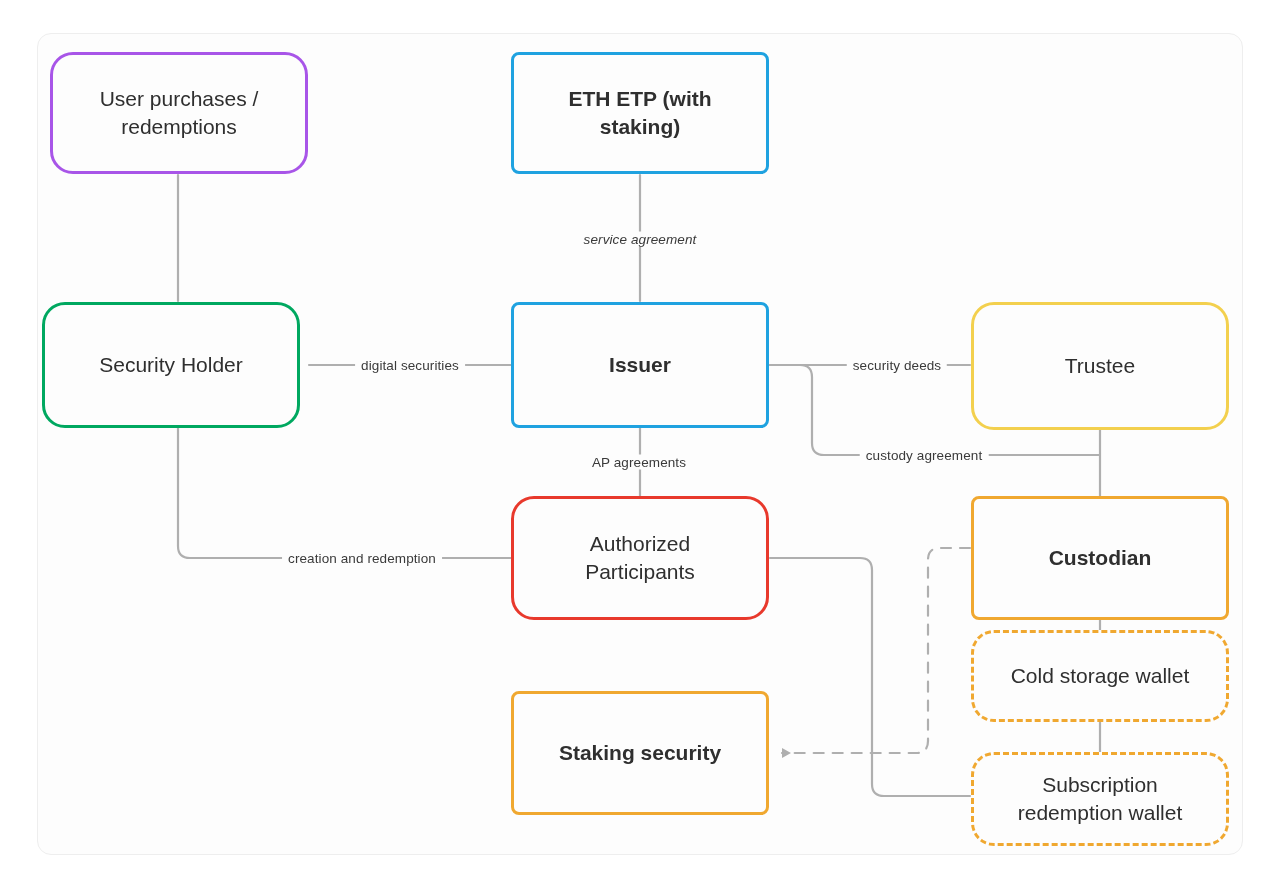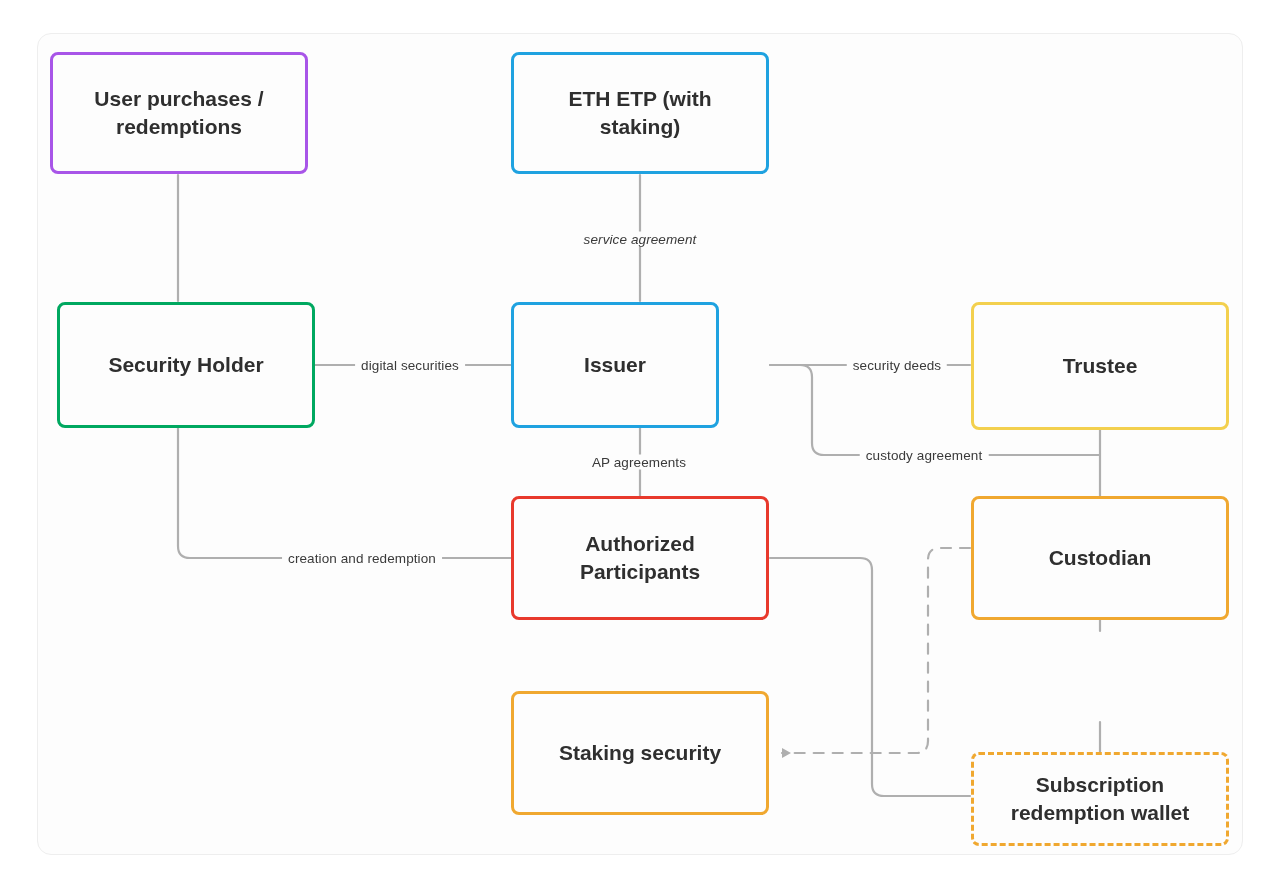--- a/index.html
+++ b/index.html
@@ -47,21 +47,21 @@
     display: flex;
     align-items: center;
     justify-content: center;
     text-align: center;
     color: #2f2f2f;
     line-height: 1.32;
     border-width: 3px;
     border-style: solid;
   }
   .node-label { display: block; padding: 0 10px; }
-  .n-regular { font-weight: 700; font-size: 21px; }
+  .n-regular { font-weight: 400; font-size: 21px; border-radius: 23px; }
   .n-bold { font-weight: 700; font-size: 21px; }
   .dashed { border-style: dashed; border-width: 3px; }
   .edge-label {
     position: absolute;
     font-size: 13.5px;
     color: #3a3a3a;
     background: #fdfdfd;
     padding: 0 6px;
     white-space: nowrap;
     transform: translate(-50%, -50%);
@@ -110,40 +110,43 @@
   </svg>
 
   <div class="node n-regular" style="left:50px; top:52px; width:258px; height:122px; border-color:#A855E8;">
     <span class="node-label"><span>User purchases /</span><br><span>redemptions</span></span>
   </div>
 
   <div class="node n-bold" style="left:511px; top:52px; width:258px; height:122px; border-color:#1FA2E0;">
     <span class="node-label"><span>ETH ETP (with</span><br><span>staking)</span></span>
   </div>
 
-  <div class="node n-regular" style="left:57px; top:302px; width:258px; height:126px; border-color:#00A860;text-align:right;">
+  <div class="node n-regular" style="left:42px; top:302px; width:258px; height:126px; border-color:#00A860;text-align:right;">
     <span class="node-label">Security Holder</span>
   </div>
 
-  <div class="node n-bold" style="left:511px; top:302px; width:208px; height:126px; border-color:#1FA2E0;">
+  <div class="node n-bold" style="left:511px; top:302px; width:258px; height:126px; border-color:#1FA2E0;">
     <span class="node-label">Issuer</span>
   </div>
 
   <div class="node n-regular" style="left:971px; top:302px; width:258px; height:128px; border-color:#F3D04E;">
     <span class="node-label">Trustee</span>
   </div>
 
   <div class="node n-regular" style="left:511px; top:496px; width:258px; height:124px; border-color:#E8392C;">
     <span class="node-label"><span>Authorized</span><br><span>Participants</span></span>
   </div>
 
   <div class="node n-bold" style="left:971px; top:496px; width:258px; height:124px; border-color:#F0A830;">
     <span class="node-label">Custodian</span>
   </div>
 
+  <div class="node n-regular dashed" style="left:971px; top:630px; width:258px; height:92px; border-color:#F0A830;">
+    <span class="node-label">Cold storage wallet</span>
+  </div>
 
   <div class="node n-regular dashed" style="left:971px; top:752px; width:258px; height:94px; border-color:#F0A830;">
     <span class="node-label"><span>Subscription</span><br><span>redemption wallet</span></span>
   </div>
 
   <div class="node n-bold" style="left:511px; top:691px; width:258px; height:124px; border-color:#F0A830;">
     <span class="node-label">Staking security</span>
   </div>
 
   <div class="edge-label" style="left:640px; top:239px;font-style:italic;">service agreement</div>

